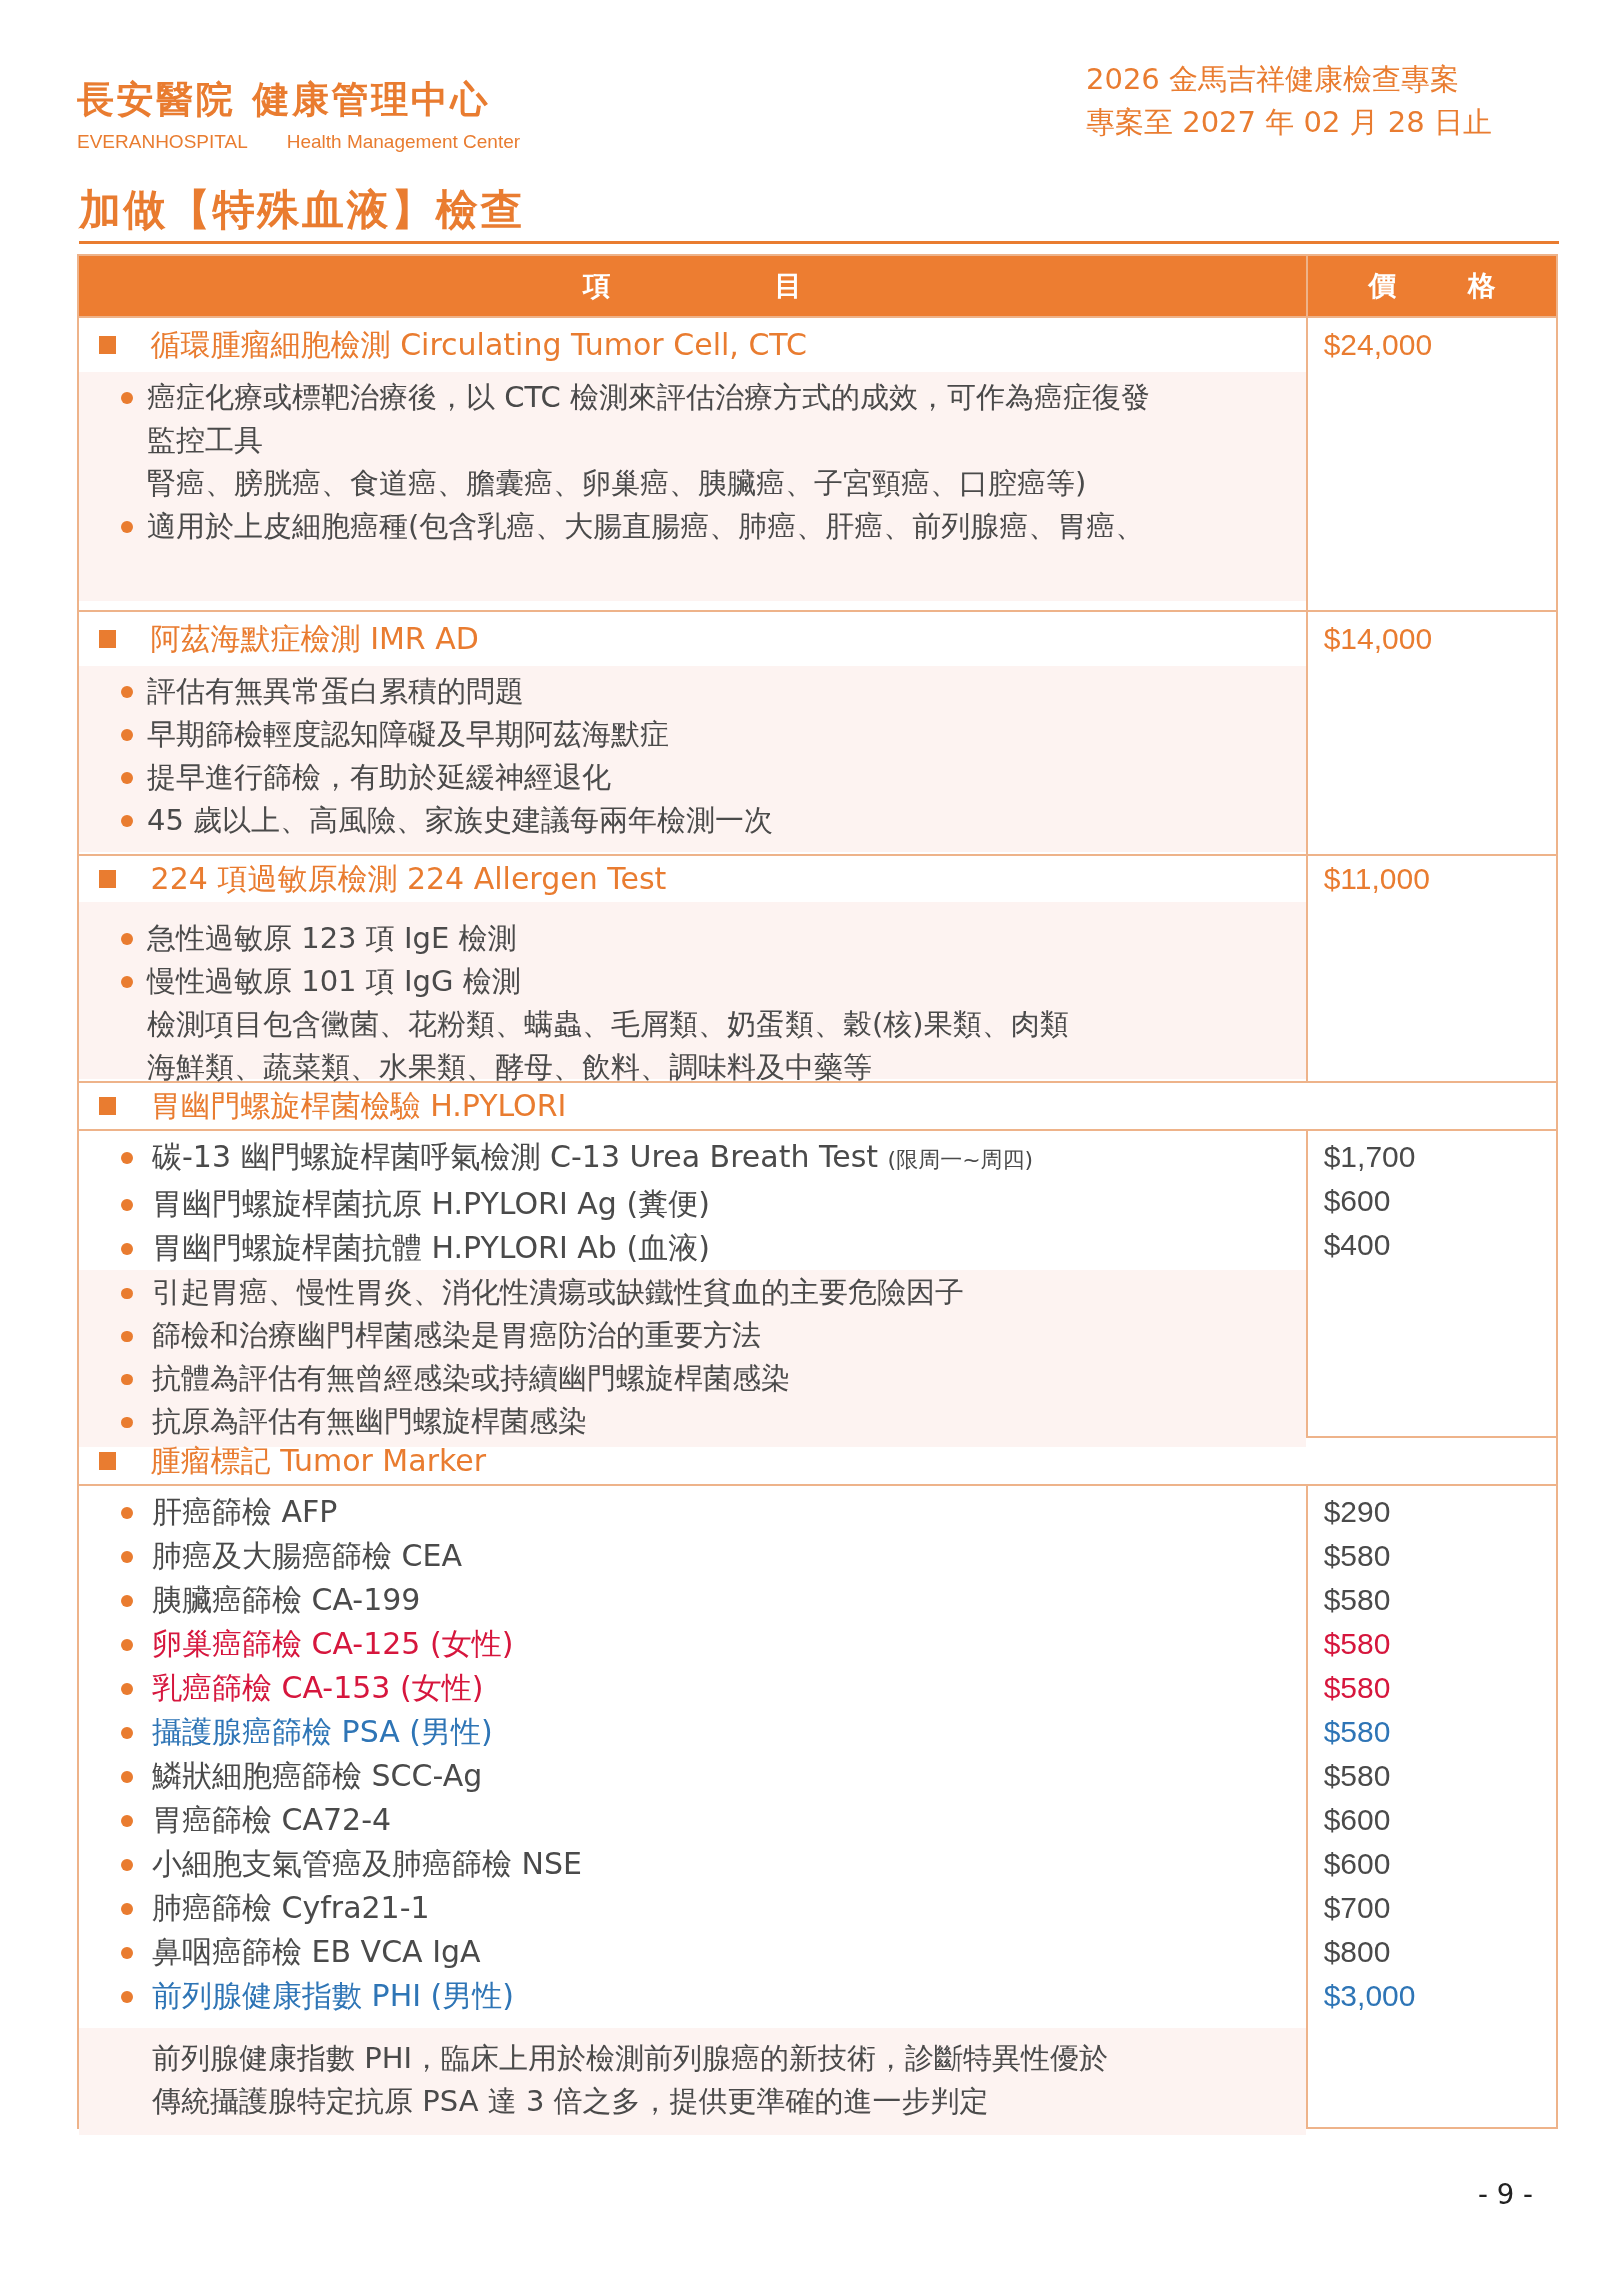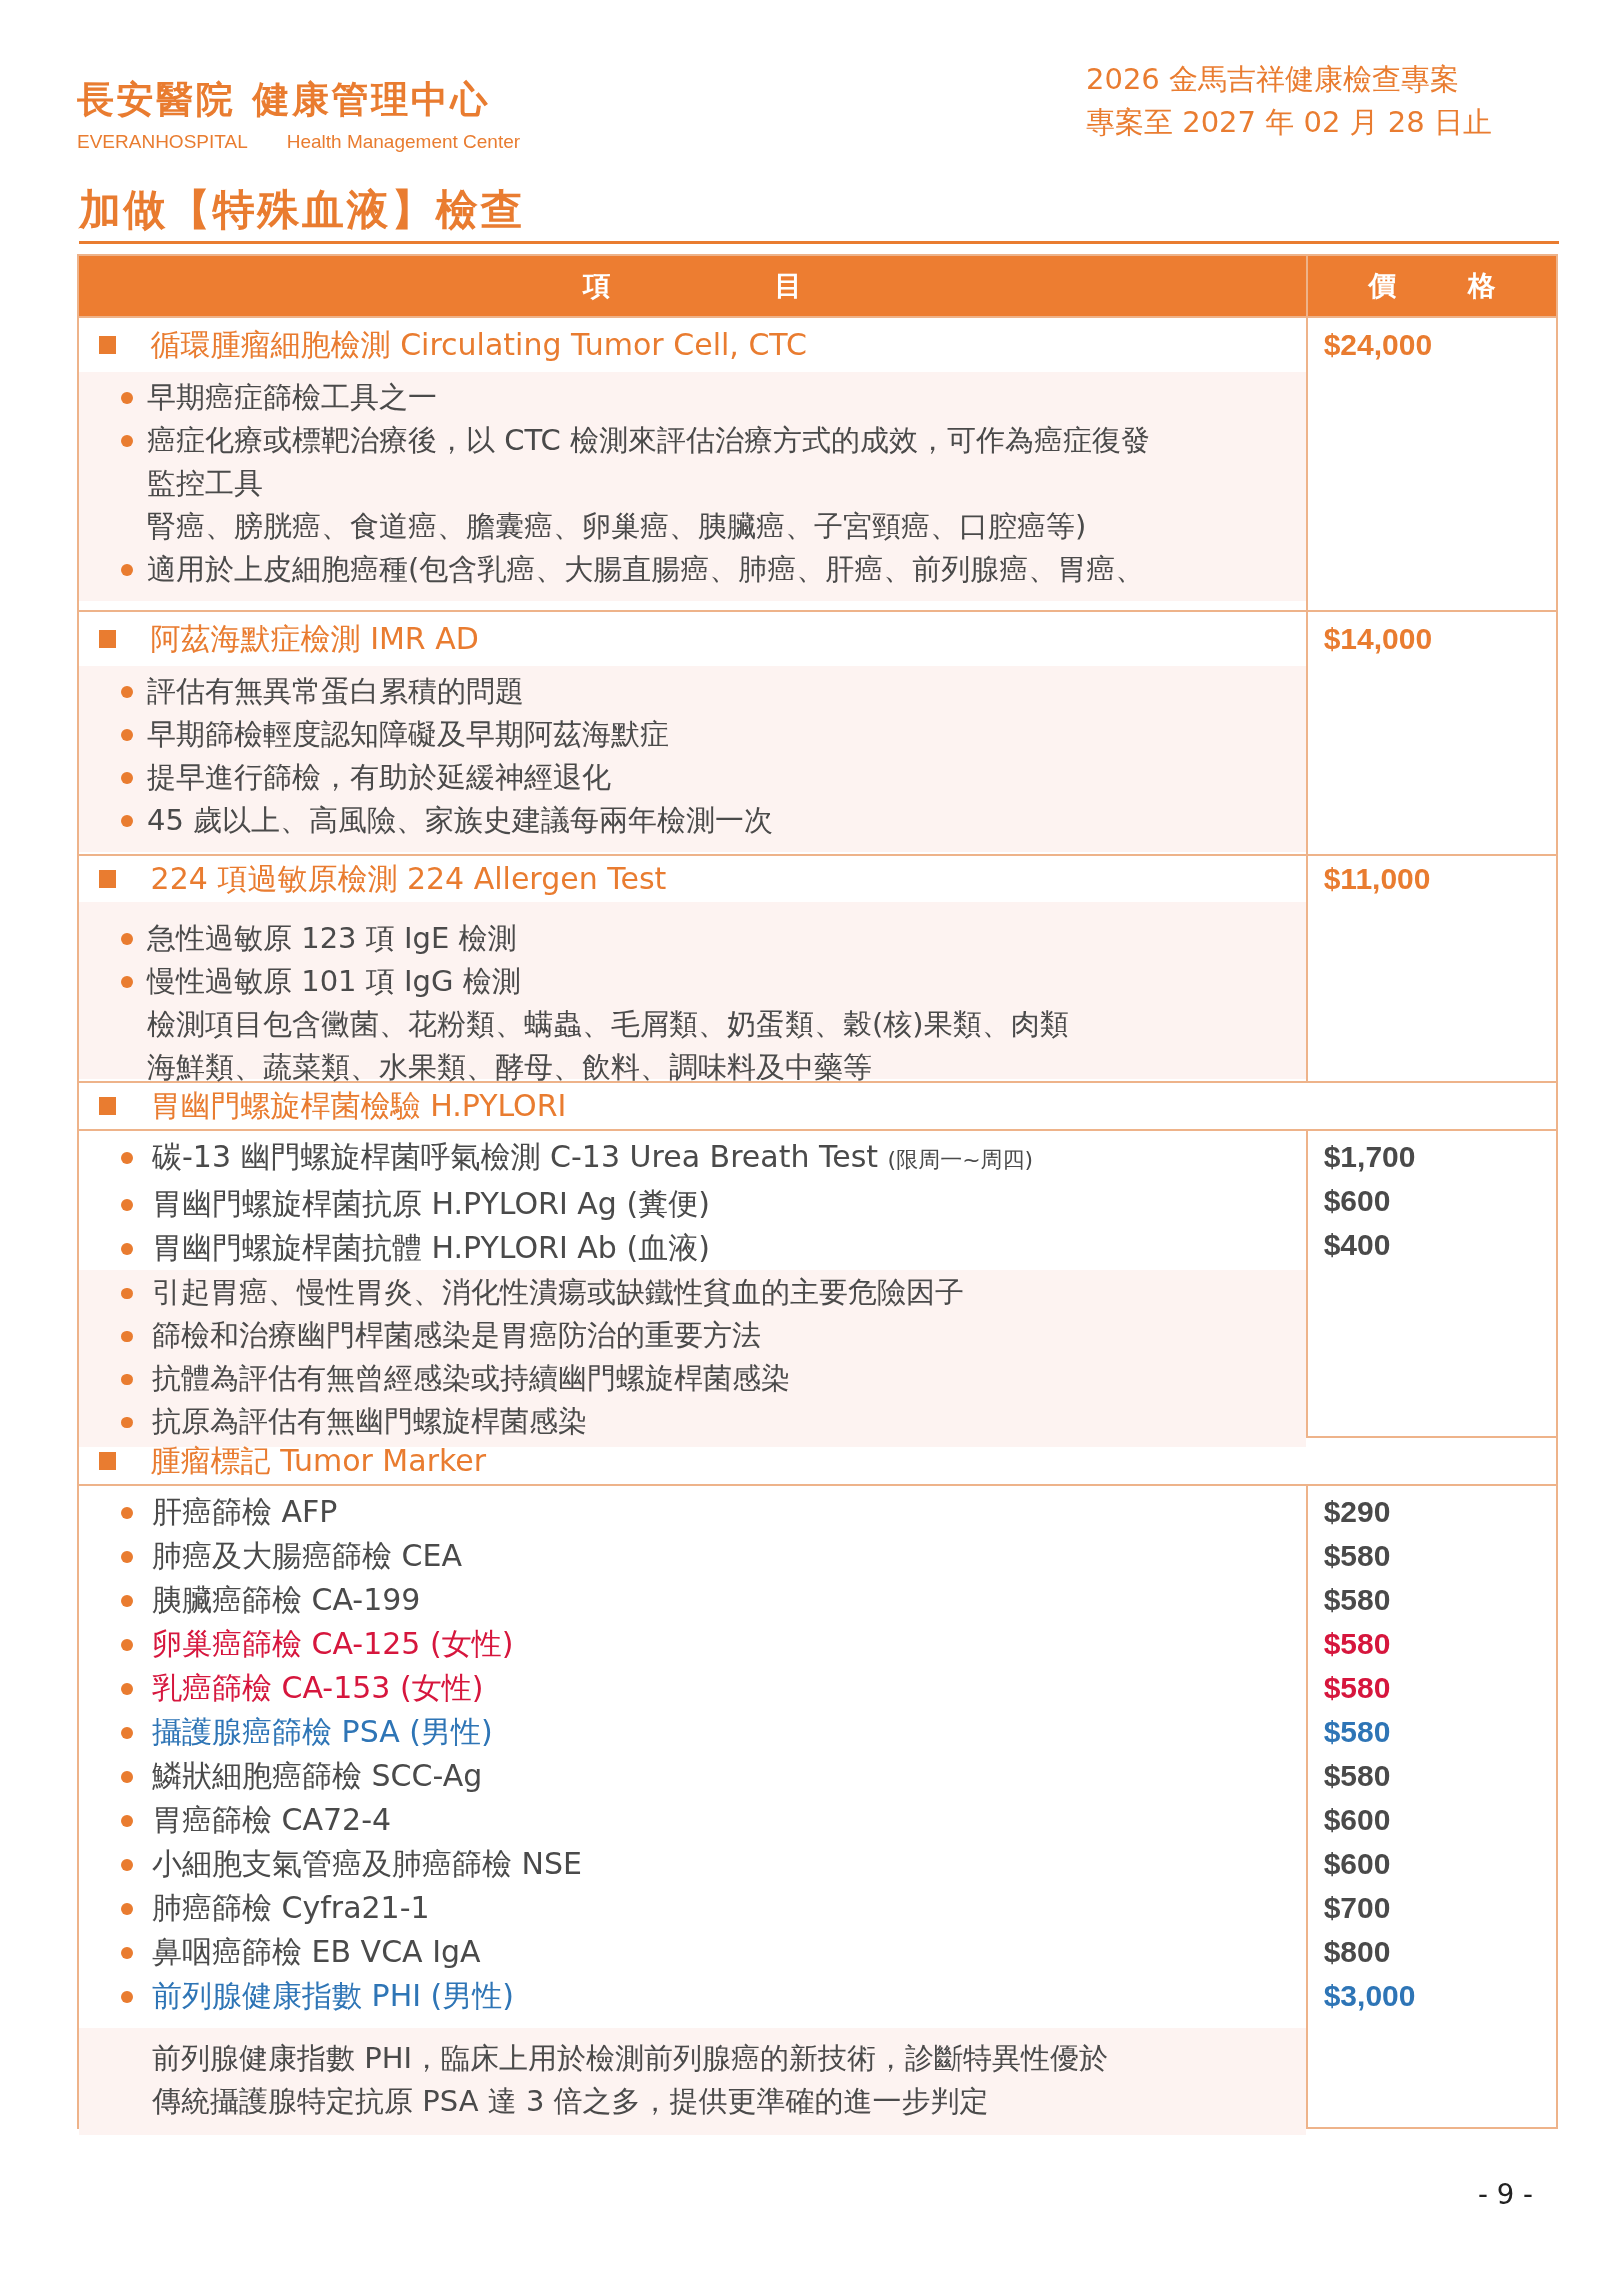--- a/index.html
+++ b/index.html
@@ -20,21 +20,21 @@
   .tbl { position:absolute; left:77px; top:254px; width:1481px; border:2.6px solid #eeb38a; box-sizing:border-box; }
   .thead { display:flex; height:60px; background:#ed7d31; color:#ffffff; font-size:27.5px; font-weight:bold; border-bottom:2.6px solid #eeb38a; }
   .thead .c1 { width:1229px; box-sizing:border-box; border-right:2.6px solid #eeb38a; display:flex; align-items:center; justify-content:center; }
   .thead .c2 { flex:1; display:flex; align-items:center; justify-content:center; }
   .thead .sp1 { display:inline-block; width:164px; }
   .thead .sp2 { display:inline-block; width:72px; }
 
   .row { display:flex; border-bottom:2.6px solid #eeb38a; }
   .row:last-child { border-bottom:none; }
   .row .c1 { width:1229px; box-sizing:border-box; border-right:2.6px solid #eeb38a; }
-  .row .c2 { flex:1; padding:0 0 0 15.7px; box-sizing:border-box;font-weight:bold; }
+  .row .c2 { flex:1; padding:0 0 0 15.7px; box-sizing:border-box; }
 
   .sec-head { display:flex; align-items:center; height:54px; padding-left:19.6px; font-size:30px; color:#e97c30; white-space:nowrap; }
   .sq { width:17px; height:18.3px; background:#e97c30; margin-right:35px; flex:none; }
   .price-head { font-family:"Liberation Sans",sans-serif; font-size:30px; color:#e97c30; line-height:54px; }
 
   .desc { background:#fdf3f1; padding:3.9px 0 5.2px 0; }
   .li { position:relative; font-size:29px; line-height:43px; padding-left:68px; padding-right:13px; white-space:nowrap; color:#4a4a4a; }
   .li .dot { position:absolute; left:42px; top:16.4px; width:11.8px; height:11.8px; border-radius:50%; background:#e97c30; }
   .li.cont { padding-left:68px; }
 
@@ -85,21 +85,20 @@
     </div>
   </div>
 
   <div class="row" style="height:292px;">
     <div class="c1">
       <div class="sec-head">
           <span class="sq"></span>
           <span>循環腫瘤細胞檢測 Circulating Tumor Cell, CTC</span>
         </div>
       <div class="desc" style="height:229px; box-sizing:border-box;">
-        <div class="li"><span class="dot"></span><span>早期癌症篩檢工具之一</span></div>
         <div class="li"><span class="dot"></span><span>癌症化療或標靶治療後，以 CTC 檢測來評估治療方式的成效，可作為癌症復發</span></div>
         <div class="li cont"><span>監控工具</span></div>
         <div class="li cont"><span>腎癌、膀胱癌、食道癌、膽囊癌、卵巢癌、胰臟癌、子宮頸癌、口腔癌等)</span></div>
         <div class="li"><span class="dot"></span><span>適用於上皮細胞癌種(包含乳癌、大腸直腸癌、肺癌、肝癌、前列腺癌、胃癌、</span></div>
       </div>
     </div>
     <div class="c2">
         <div class="price-head">$24,000</div>
       </div>
   </div>

